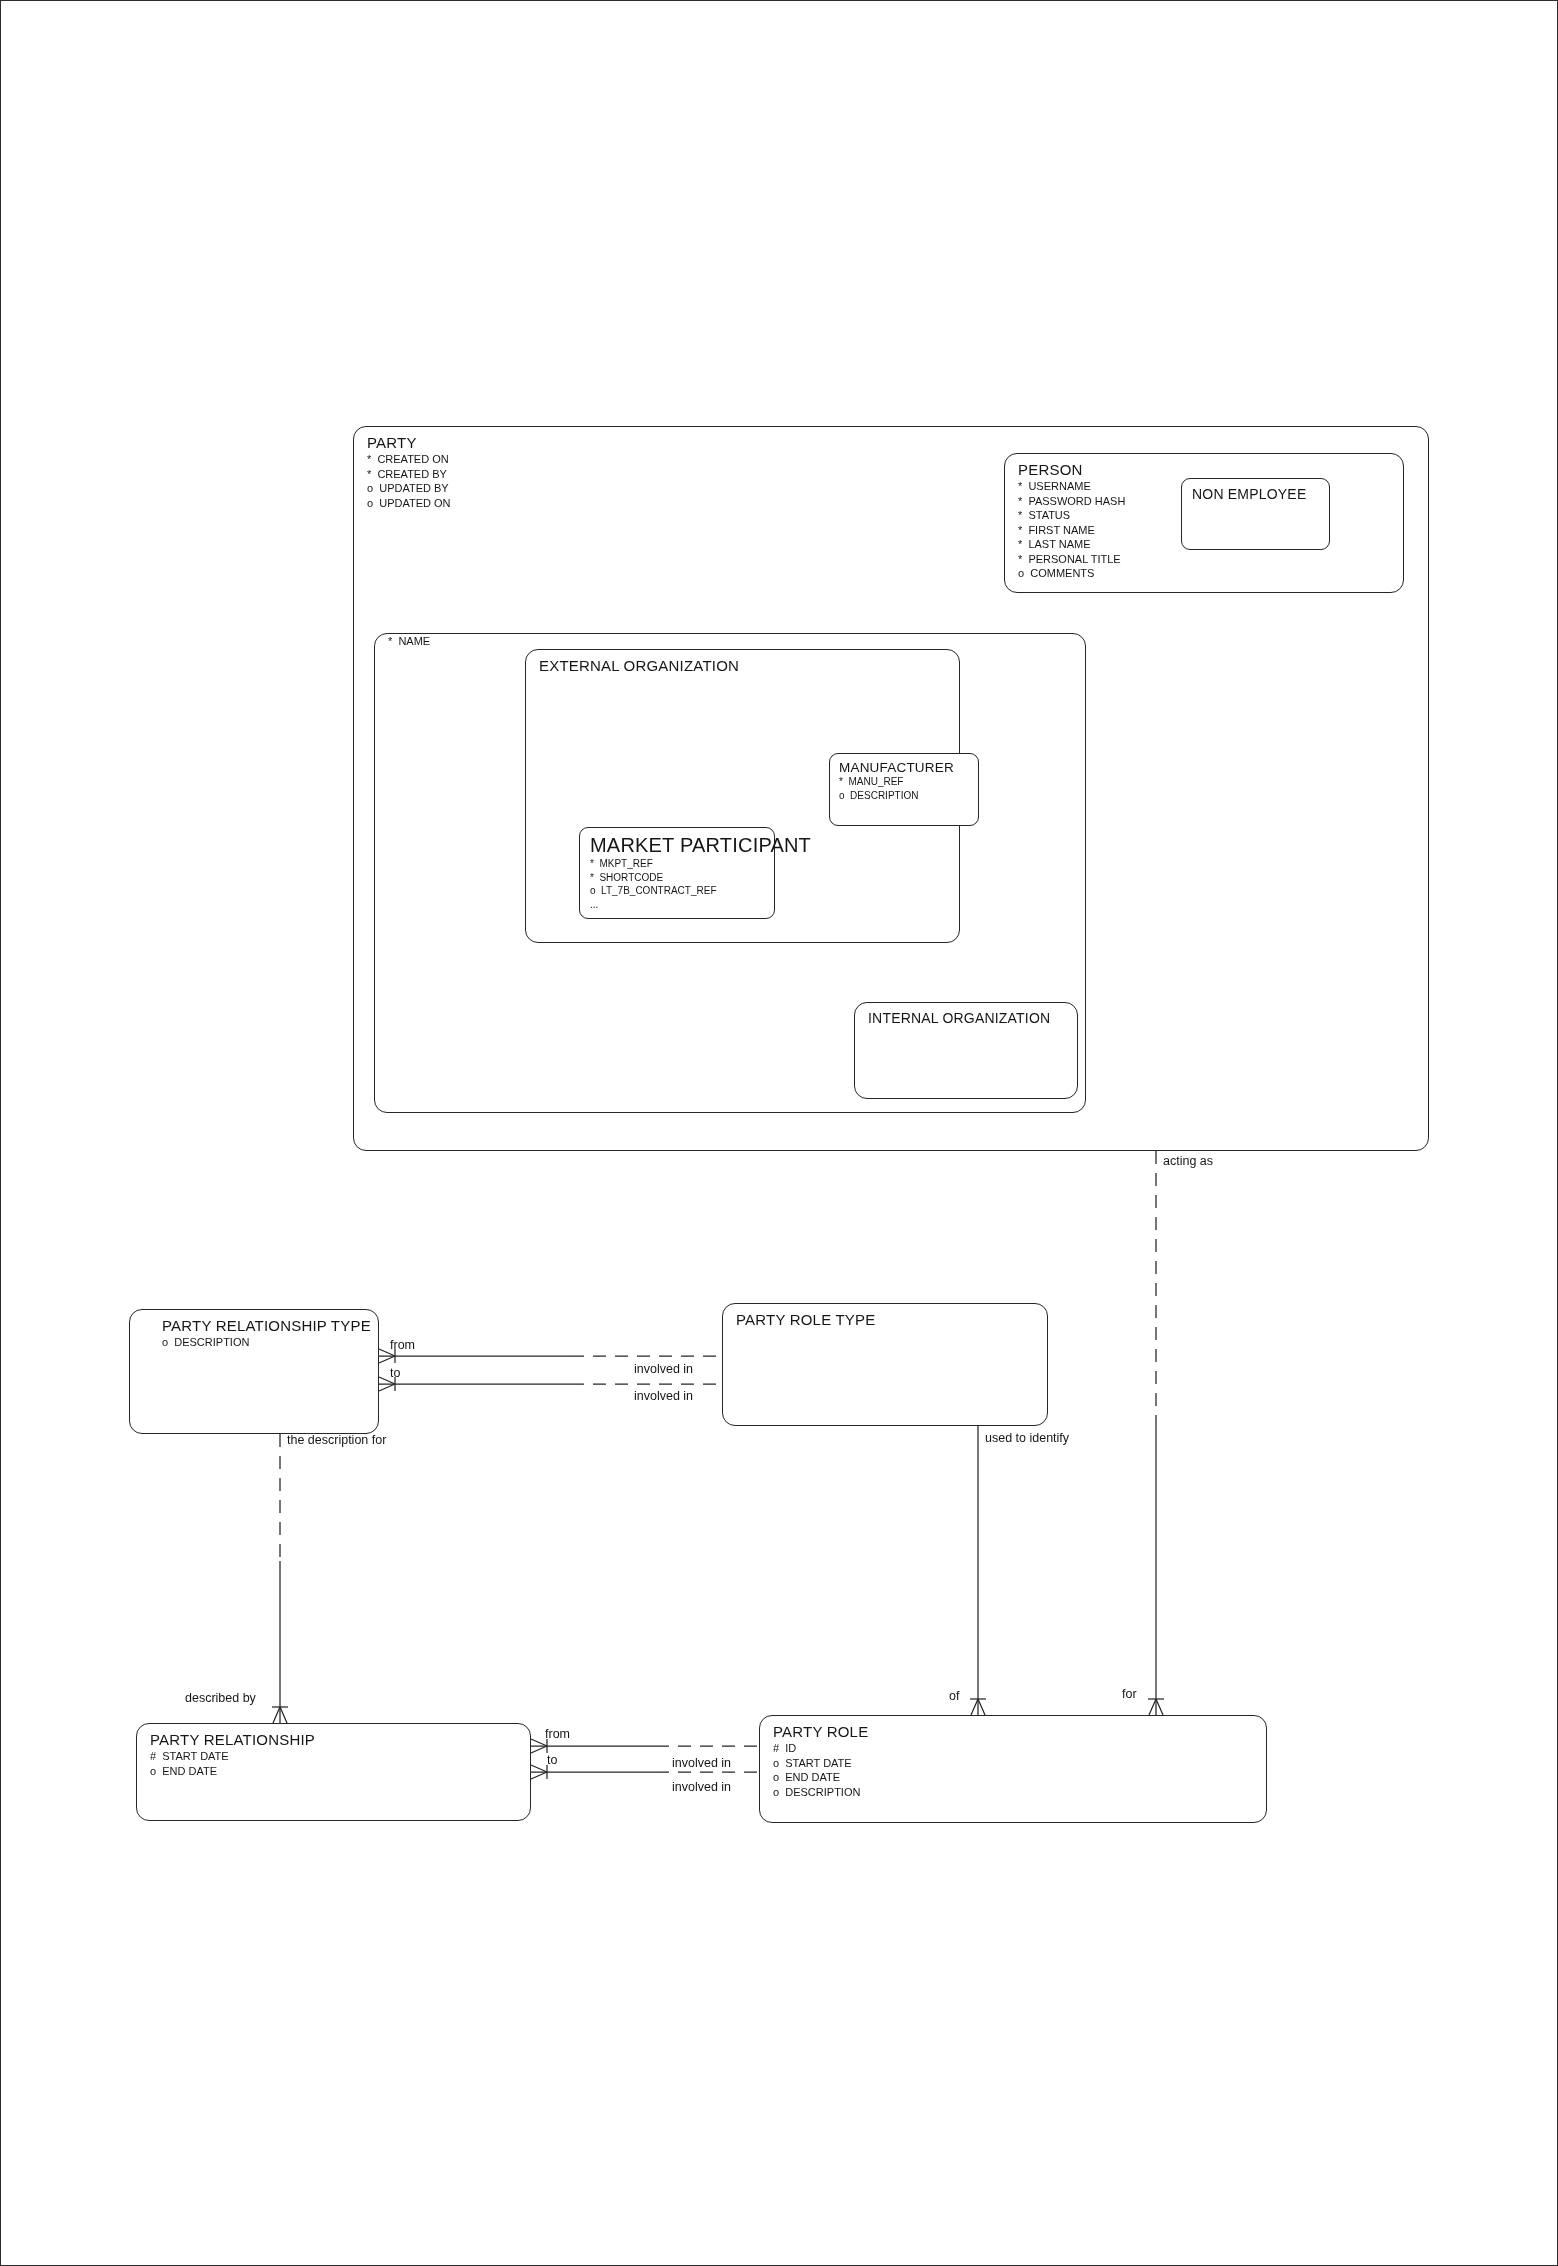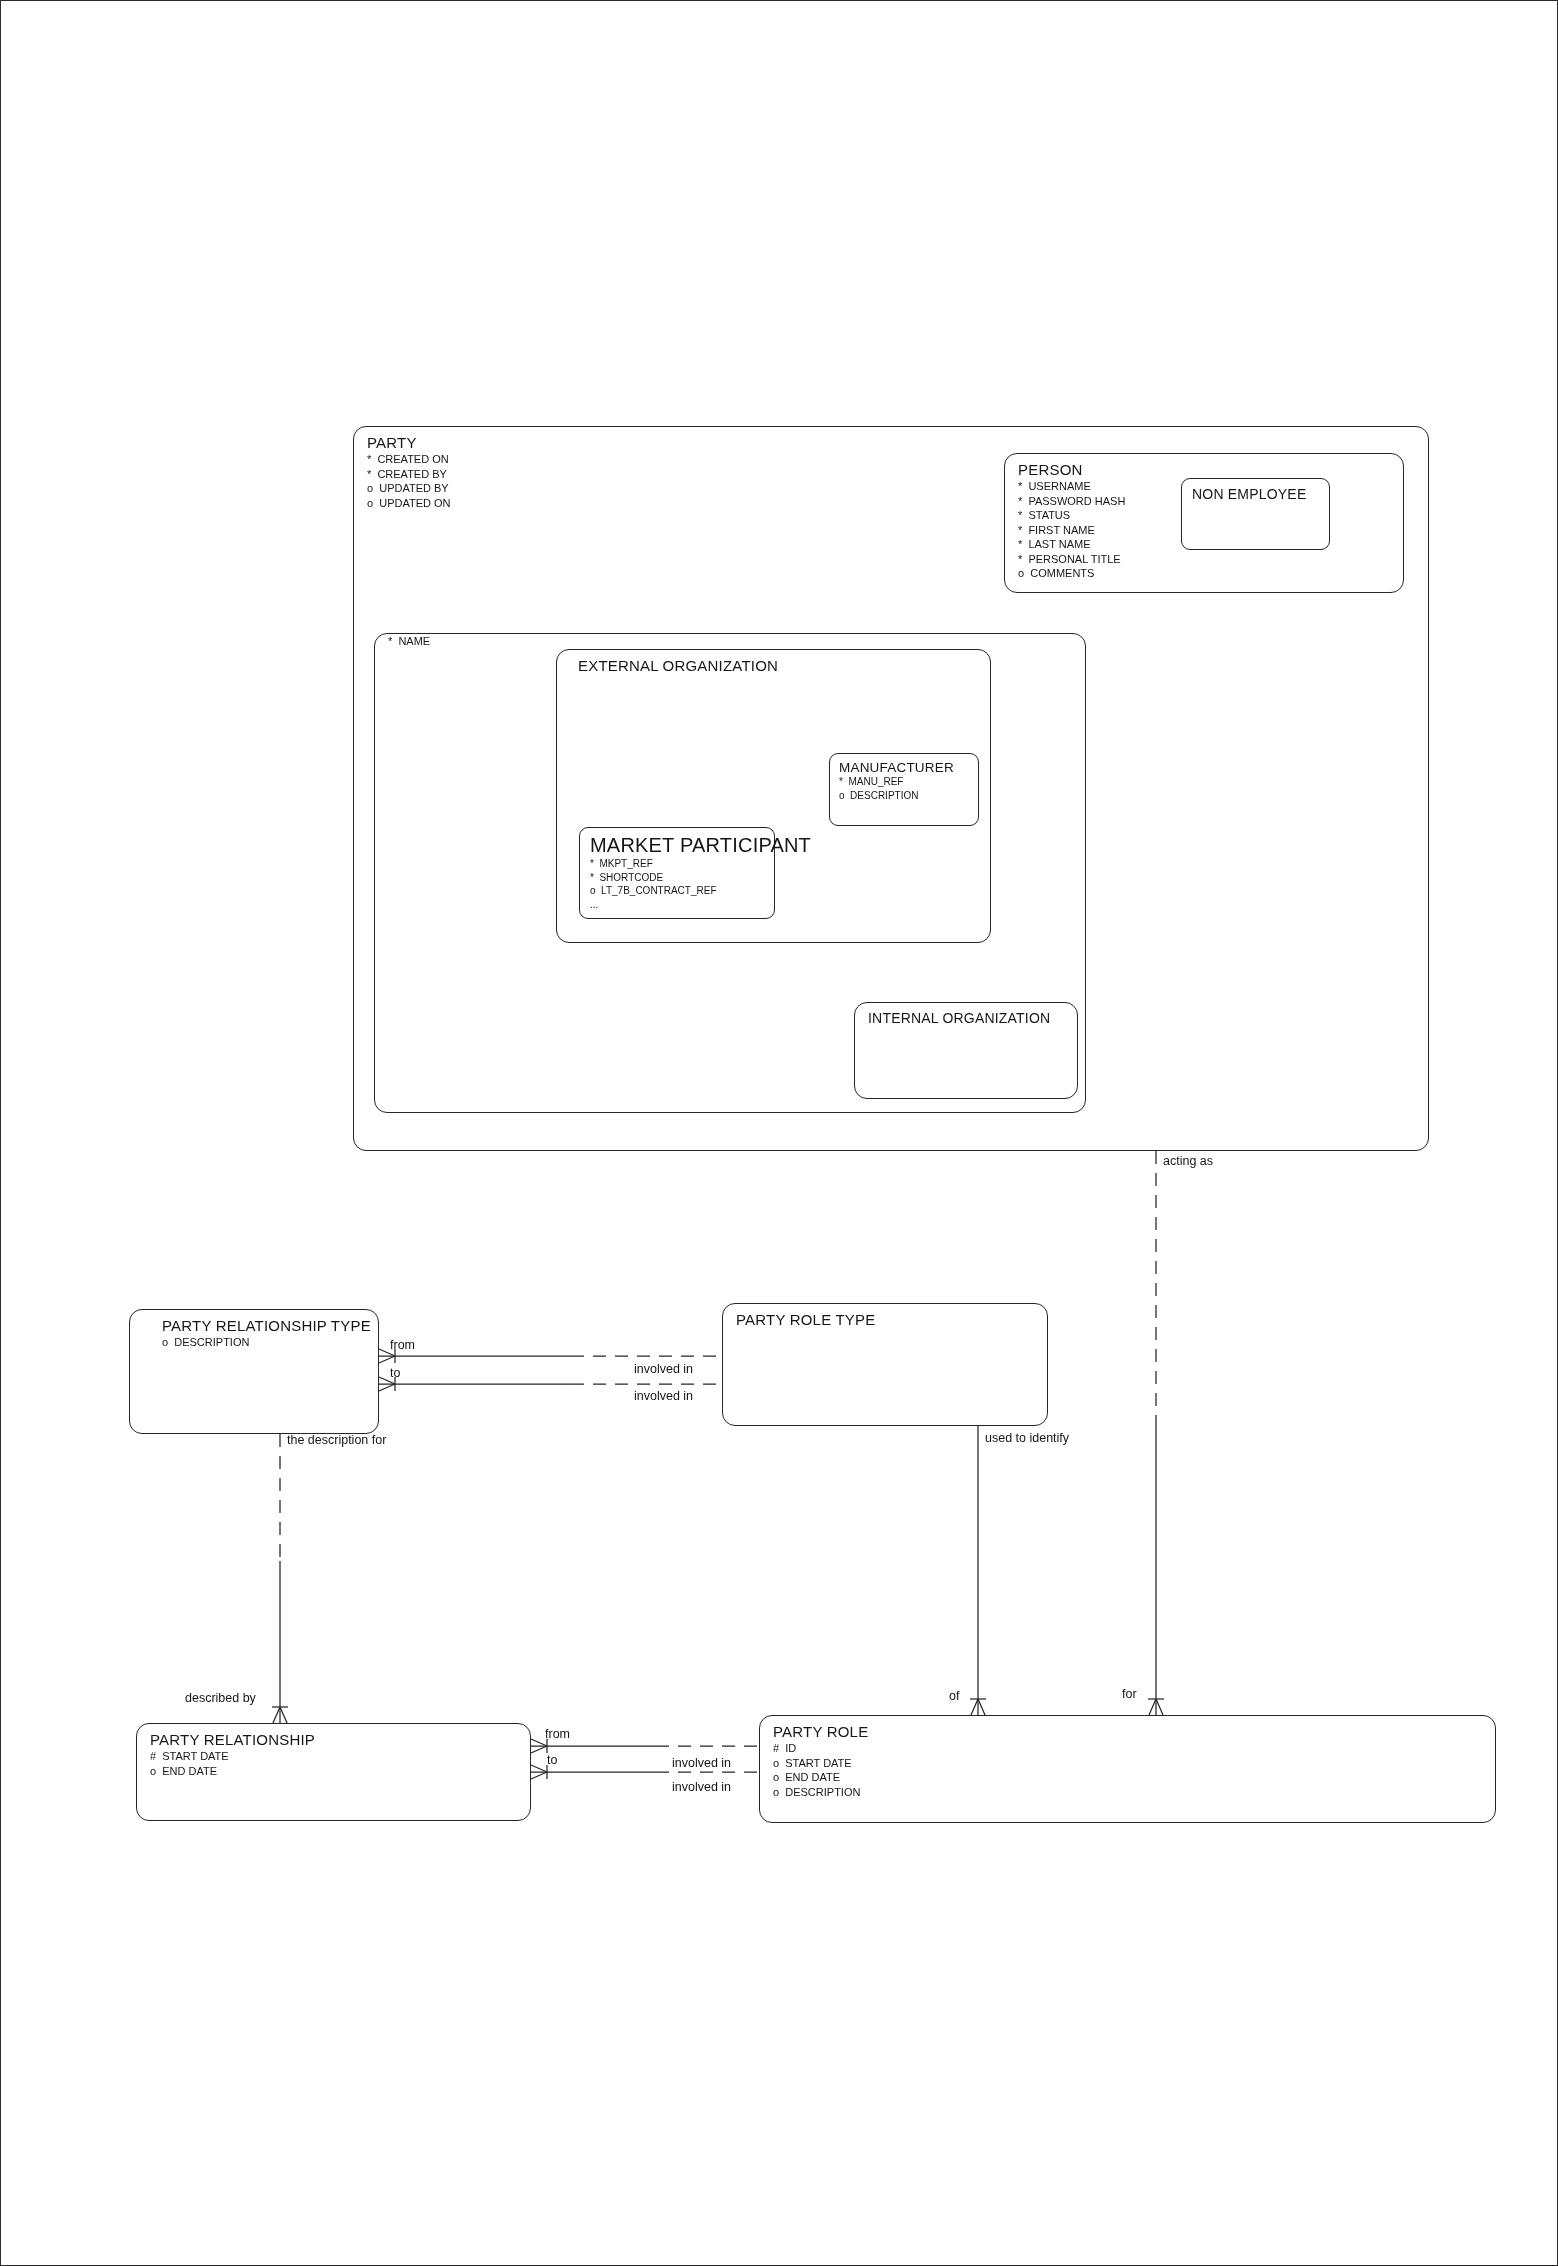--- a/index.html
+++ b/index.html
@@ -79,21 +79,21 @@
   <div class="entity small" style="left:1180px; top:477px; width:149px; height:72px;">
     <div class="etitle" style="font-size:14px; padding-left:10px;">NON EMPLOYEE</div>
   </div>
 
   <div class="entity" style="left:373px; top:632px; width:712px; height:480px;">
     <div class="eattrs">
       <div class="attr">*  NAME</div>
     </div>
   </div>
 
-  <div class="entity" style="left:555px; top:648px; width:435px; height:294px;padding-left:8px;">
+  <div class="entity" style="left:524px; top:648px; width:435px; height:294px;">
     <div class="etitle">EXTERNAL ORGANIZATION</div>
   </div>
 
   <div class="entity small" style="left:828px; top:752px; width:150px; height:73px;">
     <div class="etitle" style="font-size:13.5px; padding:6px 2px 0 9px;">MANUFACTURER</div>
     <div class="eattrs" style="padding-left:9px;">
       <div class="attr" style="font-size:10px; line-height:13.5px;">*  MANU_REF</div>
       <div class="attr" style="font-size:10px; line-height:13.5px;">o  DESCRIPTION</div>
     </div>
   </div>
@@ -124,21 +124,21 @@
   </div>
 
   <div class="entity" style="left:135px; top:1722px; width:395px; height:98px;">
     <div class="etitle">PARTY RELATIONSHIP</div>
     <div class="eattrs">
       <div class="attr">#  START DATE</div>
       <div class="attr">o  END DATE</div>
     </div>
   </div>
 
-  <div class="entity" style="left:758px; top:1714px; width:737px; height:108px;">
+  <div class="entity" style="left:758px; top:1714px; width:508px; height:108px;">
     <div class="etitle">PARTY ROLE</div>
     <div class="eattrs">
       <div class="attr">#  ID</div>
       <div class="attr">o  START DATE</div>
       <div class="attr">o  END DATE</div>
       <div class="attr">o  DESCRIPTION</div>
     </div>
   </div>
 
   <svg id="wires" width="1556" height="2264" viewBox="0 0 1556 2264">

